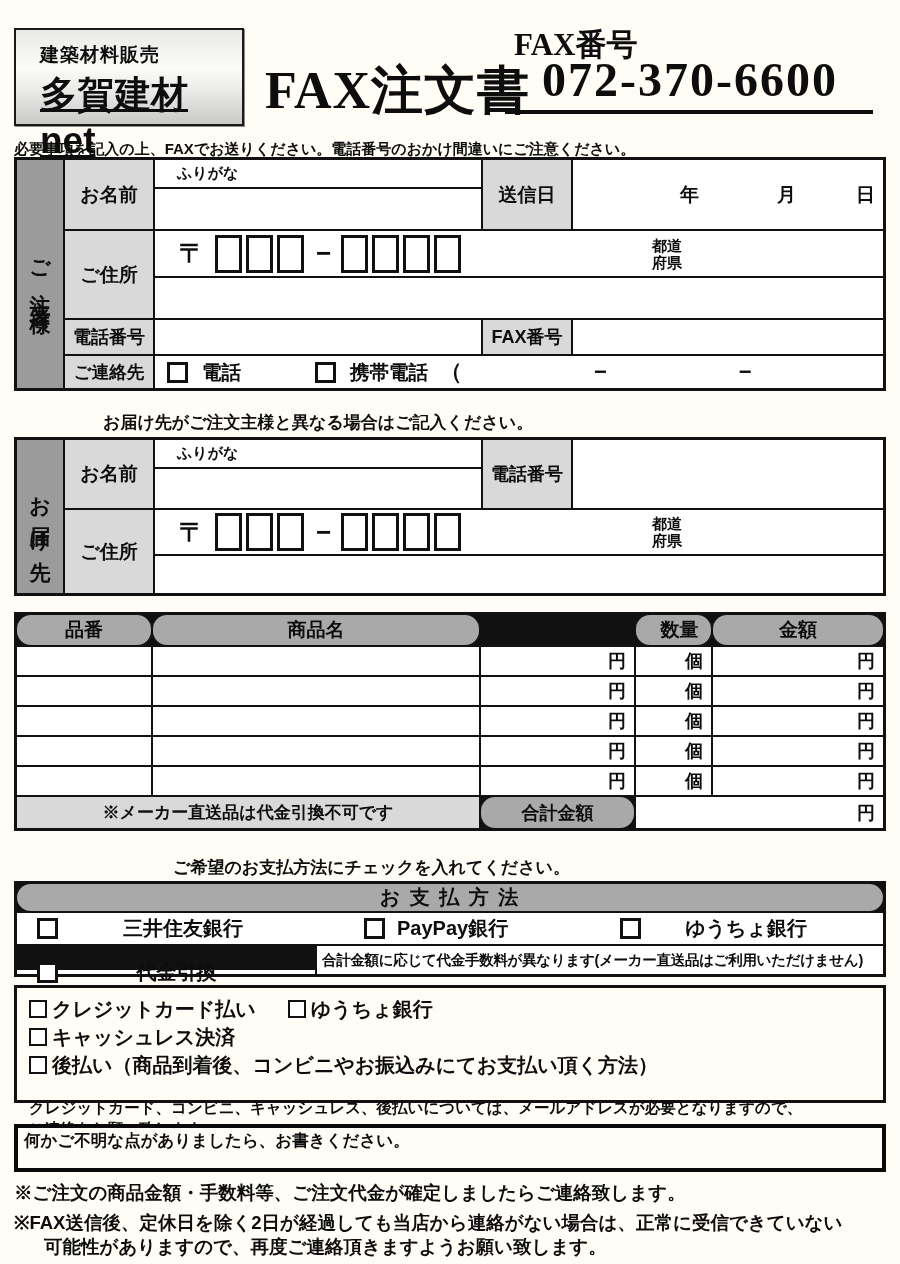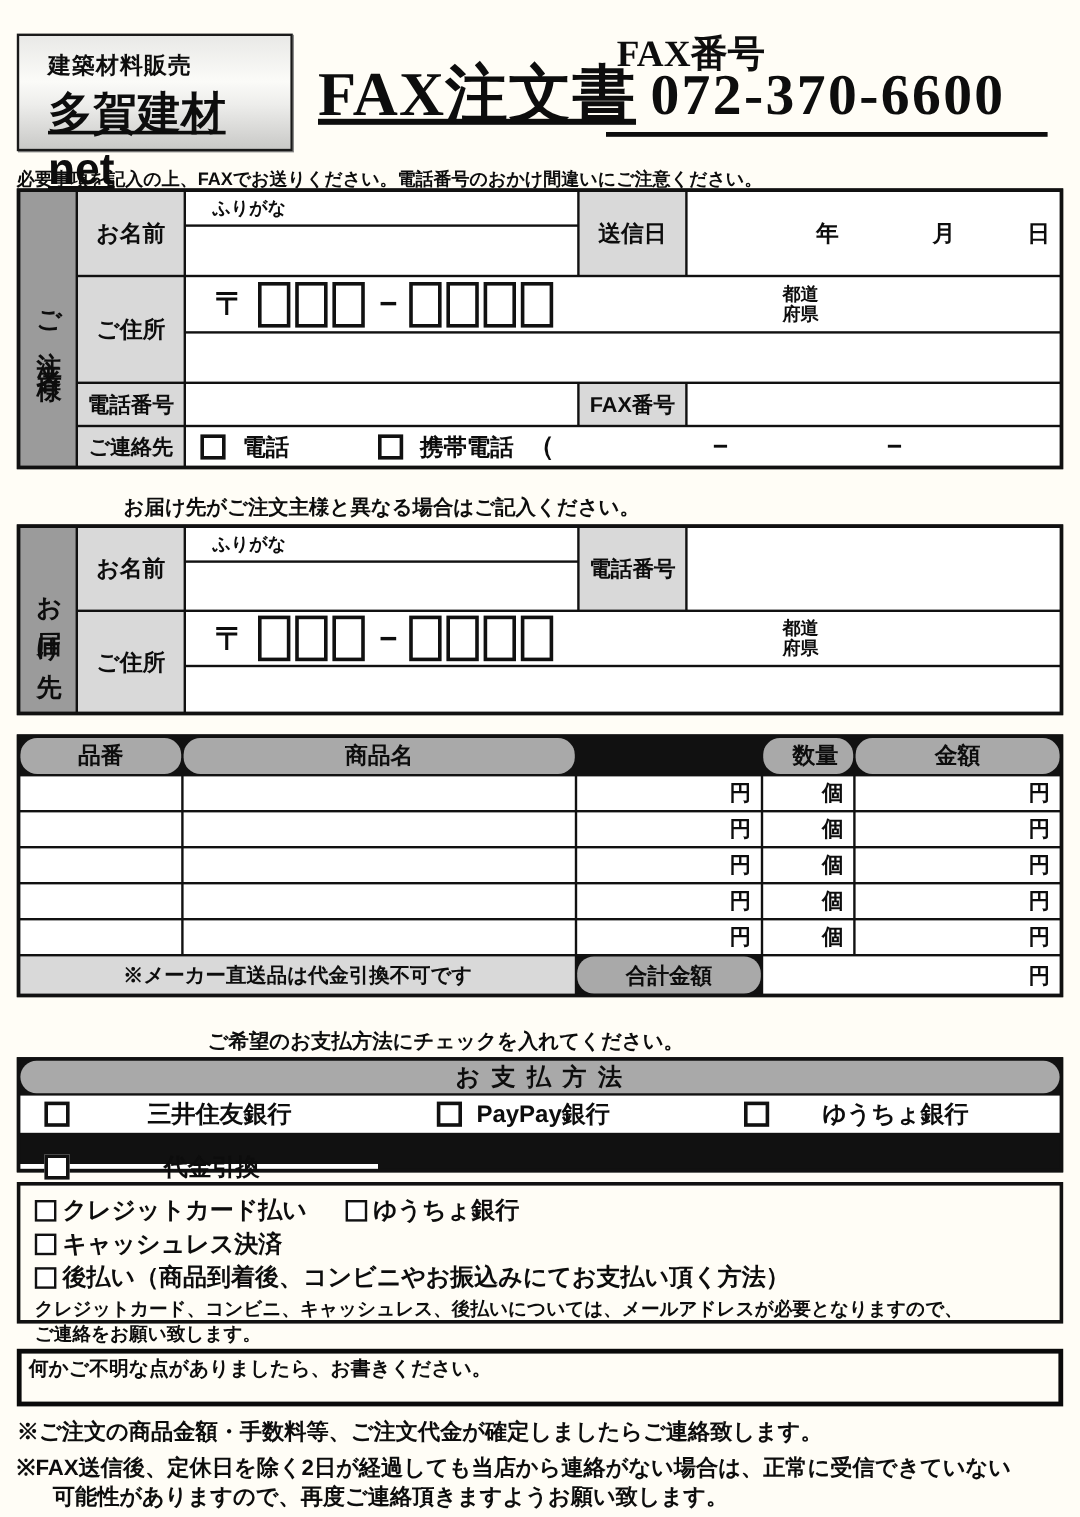--- a/index.html
+++ b/index.html
@@ -15,21 +15,21 @@
   
   #logo {
     left:14px; top:28px; width:230px; height:98px;
     border:2px solid #1a1a1a;
     background:linear-gradient(180deg,#e9e9e7 0%,#fbfbf8 40%,#eeeeec 60%,#c9c9c7 100%);
     padding:12px 10px 8px 24px;
     box-shadow:1px 1px 0 #8a8a8a;
   }
   #logo .tagline { font-size:19px; letter-spacing:1px; }
   #logo .brand   { font-size:37px; letter-spacing:0; margin-top:2px;text-decoration:underline; }
-  #title { left:265px; top:44px; font-size:52px; font-family:"Liberation Serif", serif; letter-spacing:1px;text-decoration:underline; }
+  #title { left:265px; top:56px; font-size:52px; font-family:"Liberation Serif", serif; letter-spacing:1px; }
   #faxlabel { left:514px; top:24px; font-size:31px; font-family:"Liberation Serif", serif; }
   #faxnumber { left:542px; top:52px; font-size:48px; font-family:"Liberation Serif", serif; letter-spacing:2px; }
   #fax-underline { left:505px; top:110px; width:368px; height:4px; background:#0d0d0d; }
   #instruction { left:14px; top:140px; font-size:15px; }
 
   
   .gtable { position:absolute; display:grid; gap:2px; background:#111; border:3px solid #111; }
   .cell { background:#ffffff; display:flex; align-items:center; }
   .lab  { background:#d9d9d9; justify-content:center; text-align:center; }
   .hdr  { background:#a9a9a9; justify-content:center; text-align:center;border-radius:14px; }
@@ -86,21 +86,21 @@
   .bank-row .bank3 { margin-left:44px; }
   .cod-cell { font-size:20px; }
   .cod-cell .checkbox { margin-left:20px; }
   .cod-cell .cod-label { flex:1; text-align:center; margin-right:20px; }
   .cod-note-cell { font-size:14.5px; letter-spacing:-0.3px; padding-left:5px; white-space:nowrap; }
 
   #other-pay-box { left:14px; top:985px; width:872px; height:118px; border:3px solid #111; background:#fffdf6; padding:7px 12px; }
   .opt-line { font-size:20px; line-height:28px; display:flex; align-items:center; }
   .opt-line .gap { margin-left:32px; }
   .opt-line .checkbox { width:18px; height:18px; border-width:2.5px; margin-right:5px; }
-  #email-note { font-size:15.5px; line-height:21px; margin-top:2px; }
+  #email-note { font-size:15.5px; line-height:21px; margin-top:18px; }
 
   #inquiry-box { left:14px; top:1124px; width:872px; height:48px; border:4px solid #0a0a0a; background:#fffdf6; padding:2px 6px; font-size:16.5px; }
 
   .footnote { font-size:18.5px; }
   #fn1 { left:14px; top:1180px; }
   #fn2 { left:14px; top:1209px; }
   #fn3 { left:44px; top:1234px; }
 </style>
 </head>
 <body>
@@ -239,20 +239,21 @@
     <span class="bank1">三井住友銀行</span>
     <span class="checkbox cbB"></span>
     <span class="bank2">PayPay銀行</span>
     <span class="checkbox cbC"></span>
     <span class="bank3">ゆうちょ銀行</span>
   </div>
   <div class="cell cod-cell" style="grid-column:1;grid-row:3;margin-top:24px;">
     <span class="checkbox"></span>
     <span class="cod-label">代金引換</span>
   </div>
+  <div class="cell cod-note-cell" style="grid-column:2;grid-row:3;">合計金額に応じて代金手数料が異なります(メーカー直送品はご利用いただけません)</div>
 </div>
 
 <div id="other-pay-box" class="abs">
   <div class="opt-line">
     <span class="checkbox"></span>
     <span>クレジットカード払い</span>
     <span class="checkbox gap"></span>
     <span>ゆうちょ銀行</span>
   </div>
   <div class="opt-line">

